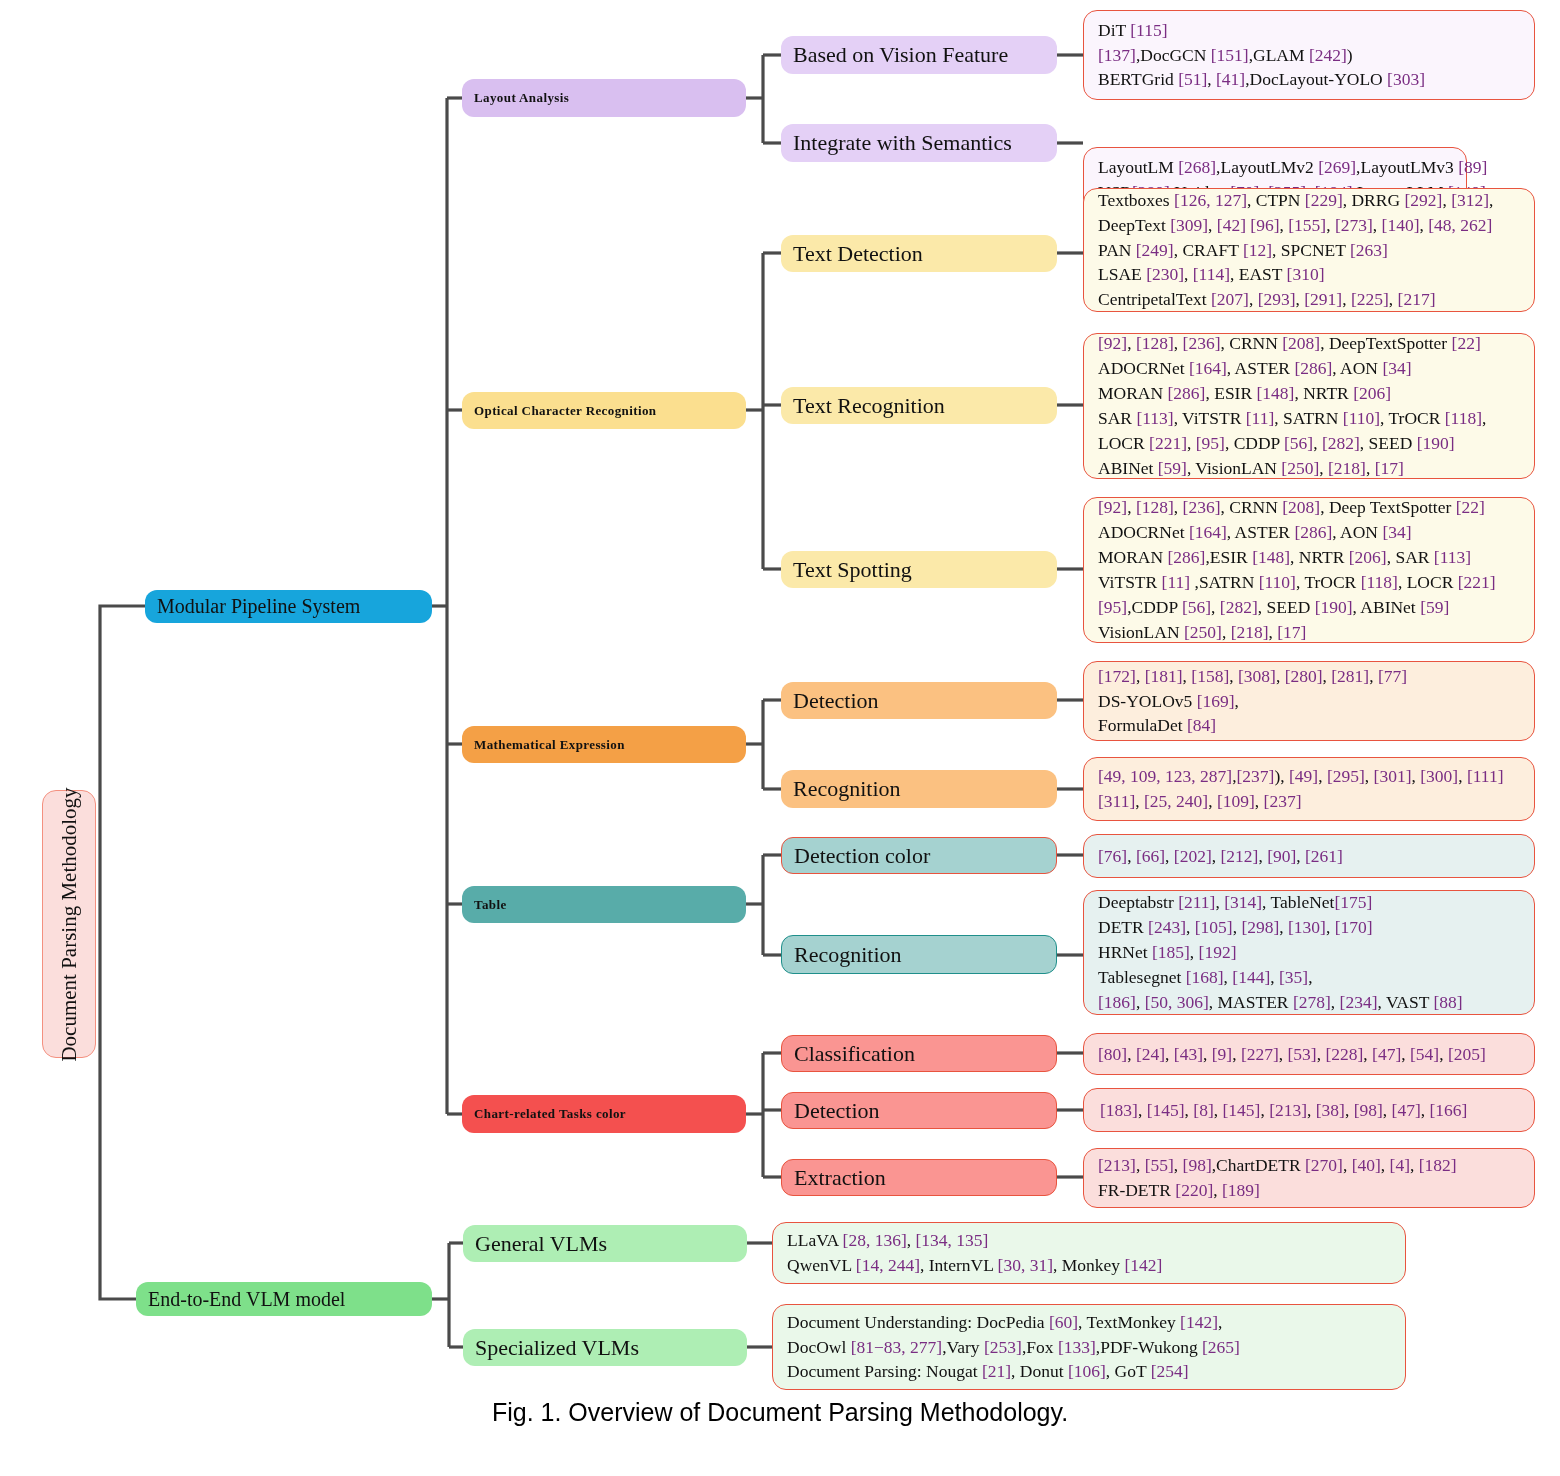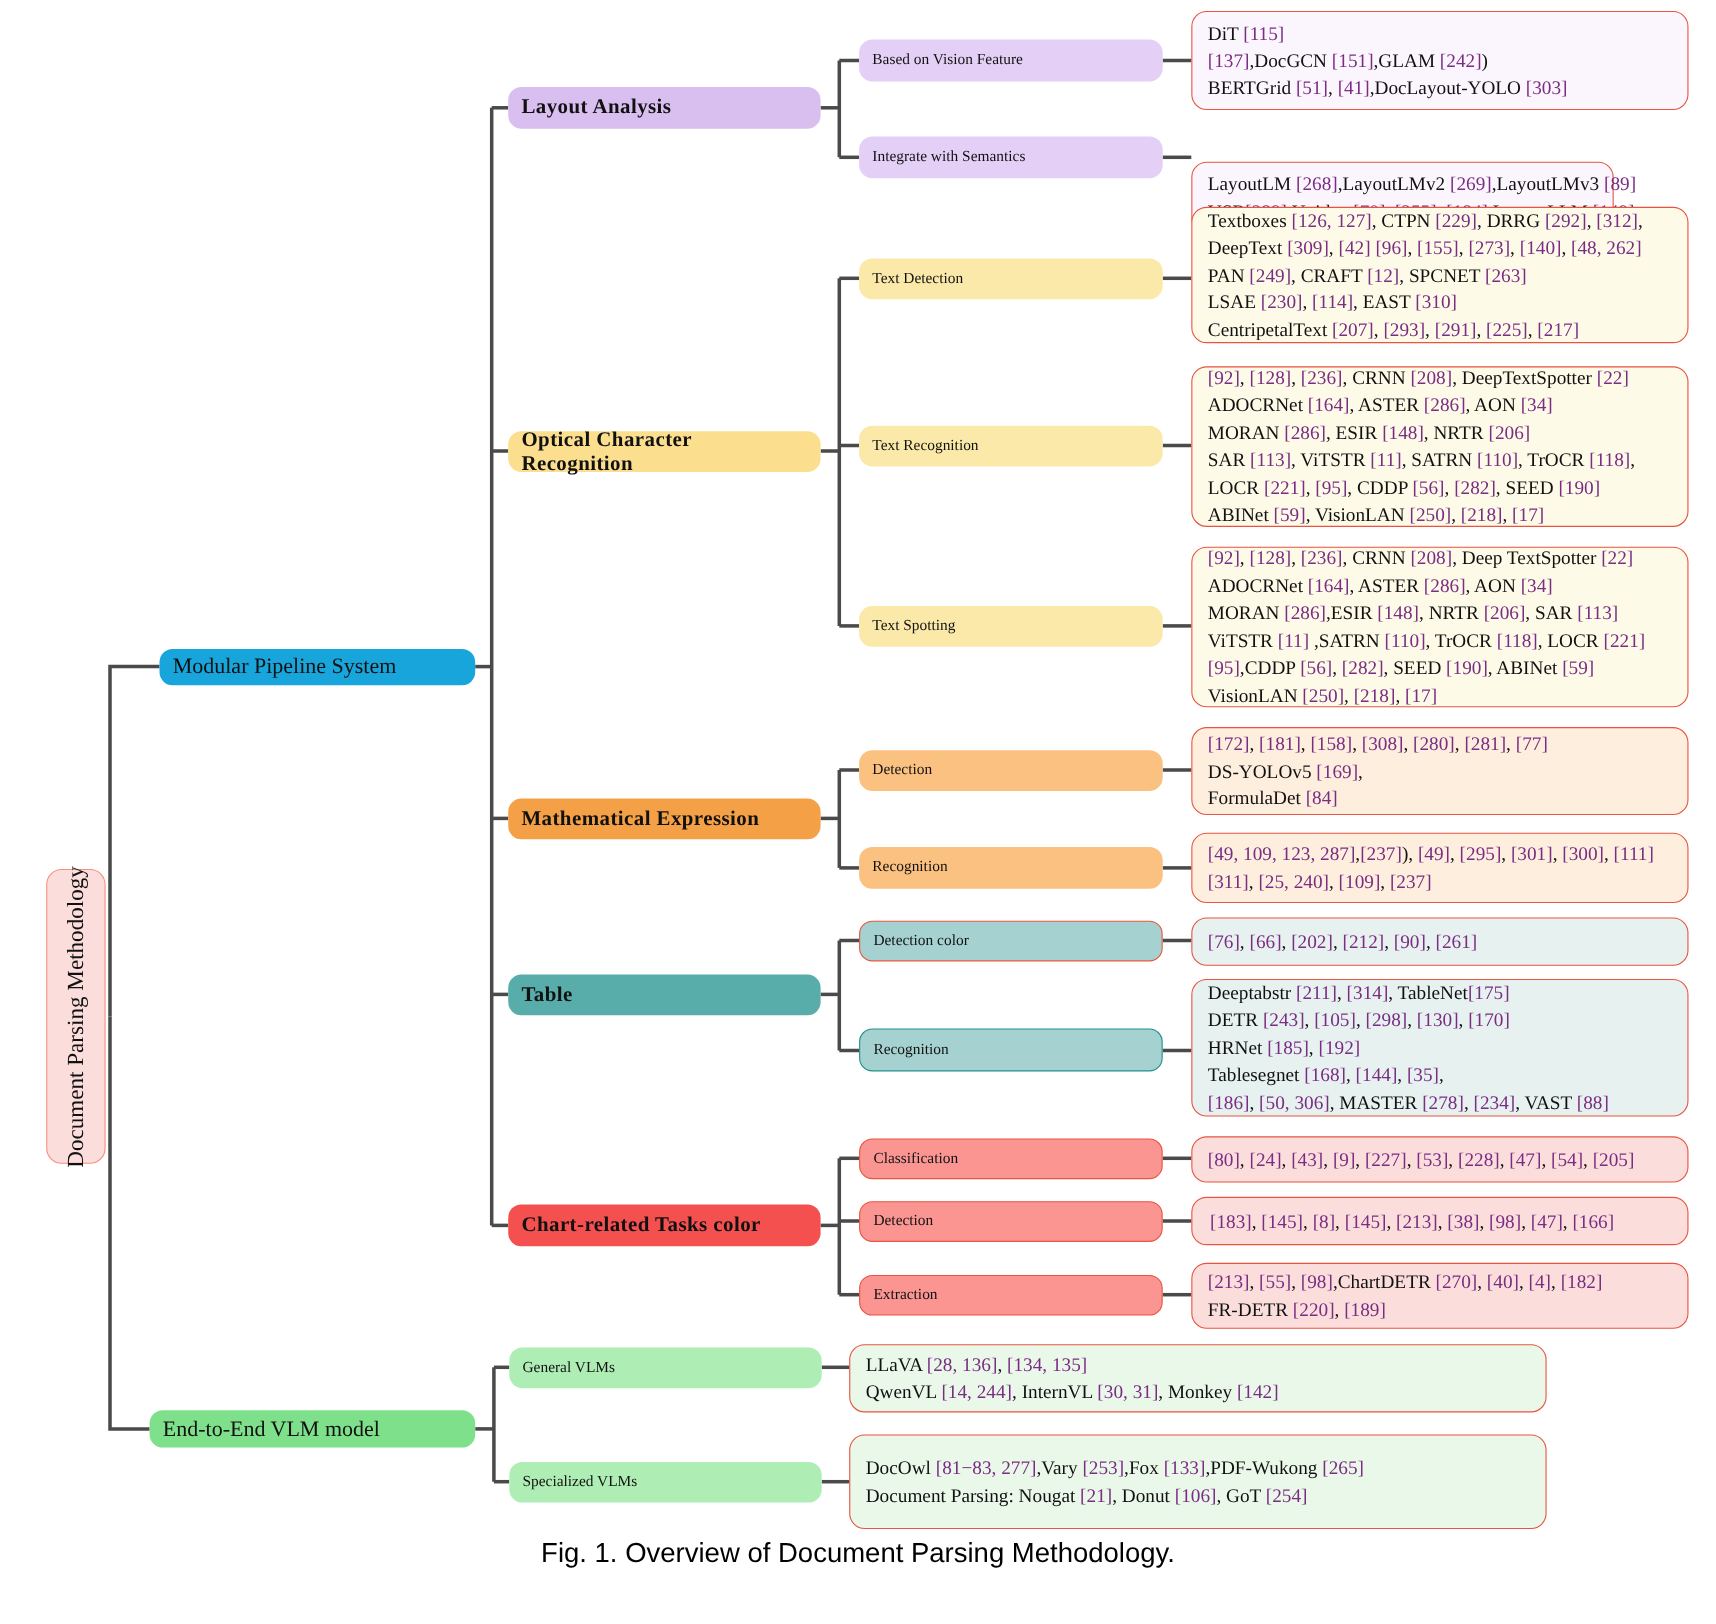--- a/index.html
+++ b/index.html
@@ -12,22 +12,22 @@
 
   .node{
     position:absolute;box-sizing:border-box;
     border-radius:12px;
     display:flex;align-items:center;
     padding:0 12px;
     font-family:"Liberation Serif", serif;
     color:#111;
     z-index:3;
   }
-  .node.lvl2{font-size:19px;font-weight:bold;letter-spacing:.4px;}
-  .node.lvl3{font-size:14px;}
+  .node.lvl2{font-size:13px;font-weight:bold;letter-spacing:.4px;}
+  .node.lvl3{font-size:22px;}
   .node.lvl1{font-size:20px;}
 
   
   .leaf{
     position:absolute;box-sizing:border-box;
     border-radius:14px;
     border:1.4px solid #e8543f;
     padding:8px 10px 8px 14px;
     font-size:17.5px;line-height:1.42;
     font-family:"Liberation Serif", serif;
@@ -291,19 +291,20 @@
       <div class="ln"><span> </span><span class="ref">[213]</span><span>, </span><span class="ref">[55]</span><span>, </span><span class="ref">[98]</span><span>,ChartDETR </span><span class="ref">[270]</span><span>, </span><span class="ref">[40]</span><span>, </span><span class="ref">[4]</span><span>, </span><span class="ref">[182]</span></div>
       <div class="ln"><span>FR-DETR </span><span class="ref">[220]</span><span>, </span><span class="ref">[189]</span></div>
     </div>
 
   <div class="leaf" style="left:772px;top:1222px;width:634px;height:62px;background:#eaf8ea;">
       <div class="ln"><span>LLaVA </span><span class="ref">[28, 136]</span><span>, </span><span class="ref">[134, 135]</span></div>
       <div class="ln"><span>QwenVL </span><span class="ref">[14, 244]</span><span>, InternVL </span><span class="ref">[30, 31]</span><span>, Monkey </span><span class="ref">[142]</span></div>
     </div>
 
   <div class="leaf" style="left:772px;top:1304px;width:634px;height:86px;background:#eaf8ea;">
+      <div class="ln"><span>Document Understanding: DocPedia </span><span class="ref">[60]</span><span>, TextMonkey </span><span class="ref">[142]</span><span>,</span></div>
       <div class="ln"><span>DocOwl </span><span class="ref">[81−83, 277]</span><span>,Vary </span><span class="ref">[253]</span><span>,Fox </span><span class="ref">[133]</span><span>,PDF-Wukong </span><span class="ref">[265]</span></div>
       <div class="ln"><span>Document Parsing: Nougat </span><span class="ref">[21]</span><span>, Donut </span><span class="ref">[106]</span><span>, GoT </span><span class="ref">[254]</span></div>
     </div>
 
   <div class="caption">Fig. 1.  Overview of Document Parsing Methodology.</div>
 
 </div>
 
 </body></html>

